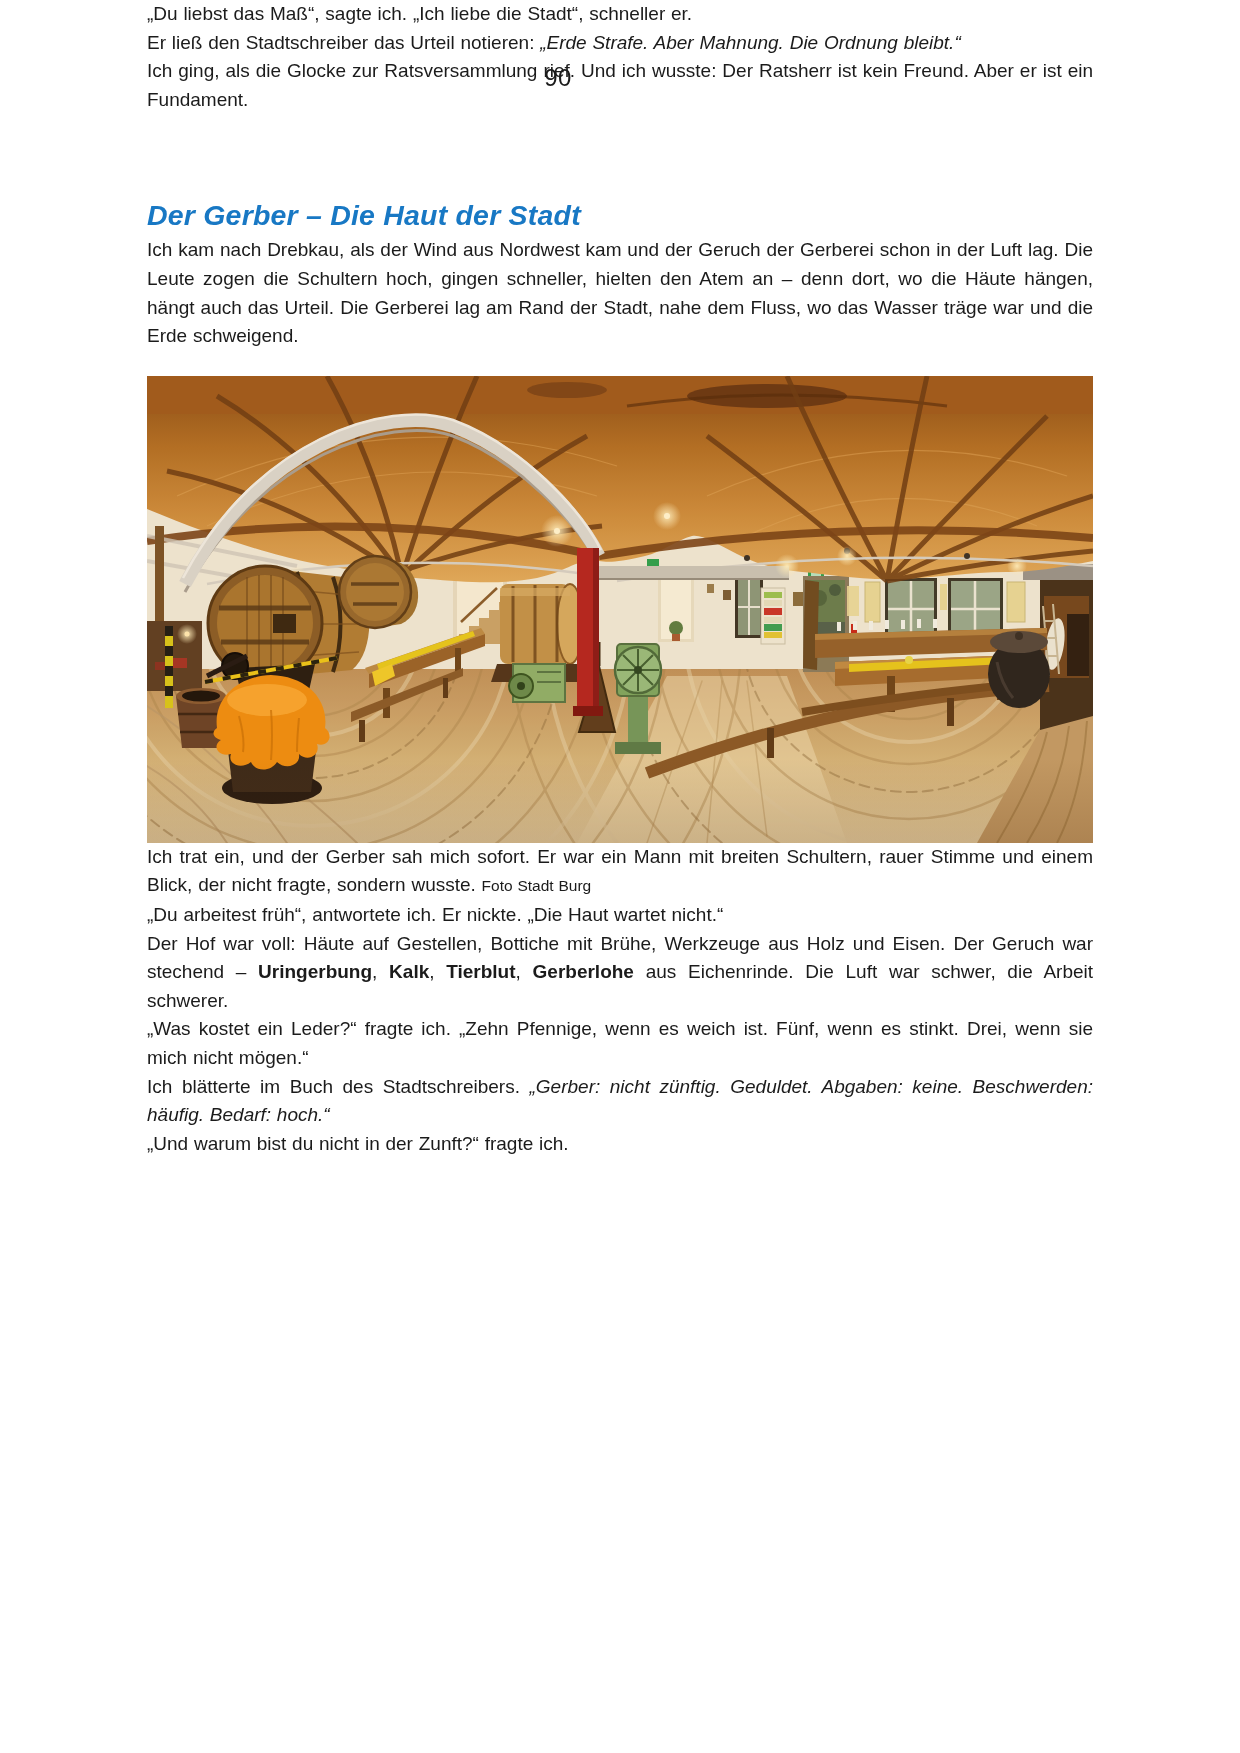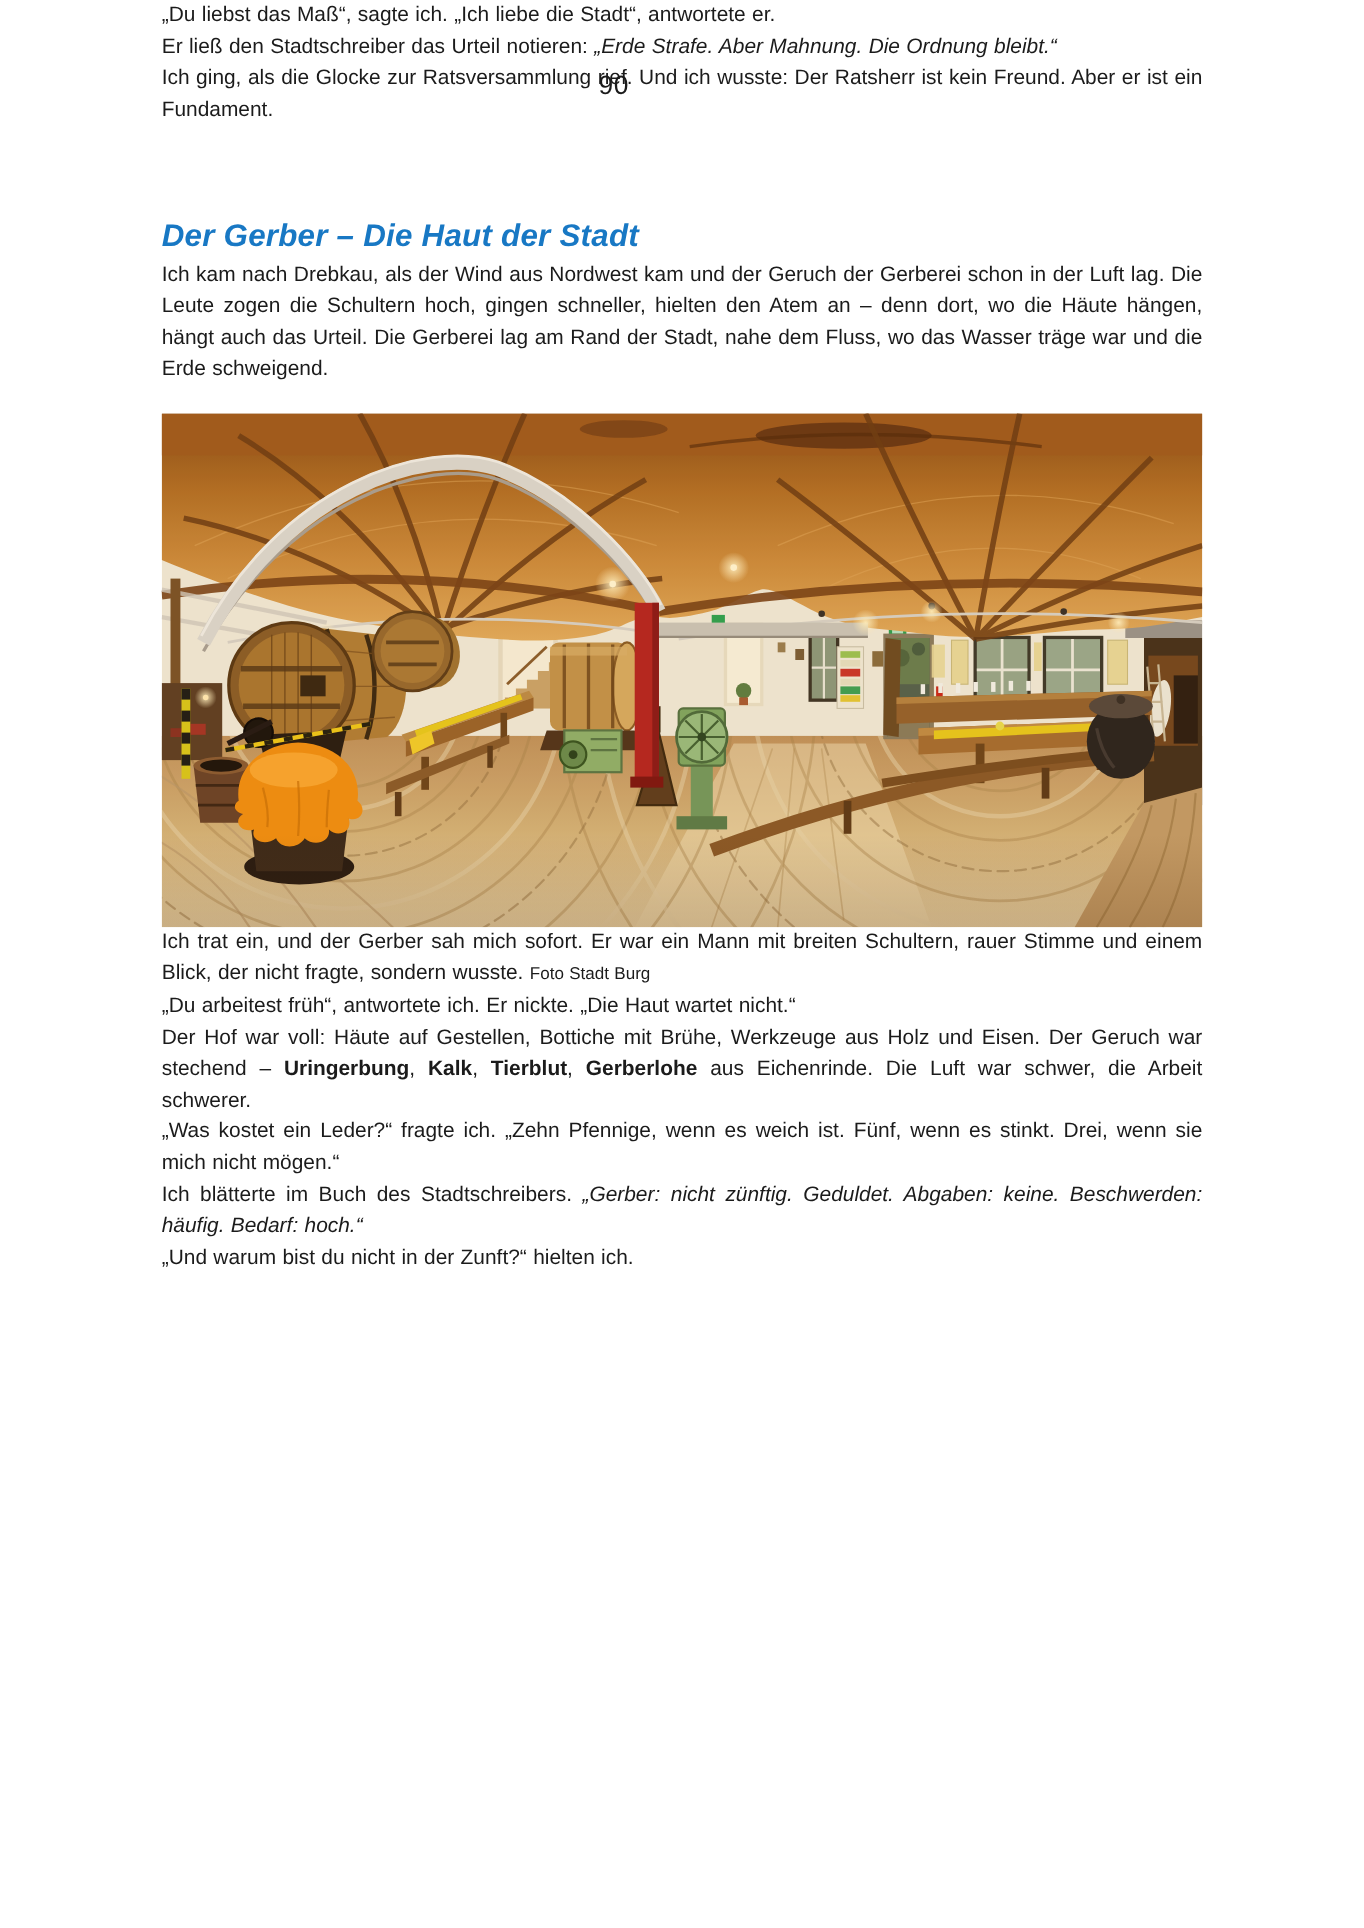--- a/index.html
+++ b/index.html
@@ -44,21 +44,21 @@
 </style>
 </head>
 <body style="color: rgb(27, 27, 27); background: rgb(255, 255, 255);">
 
 <div class="page">
 
   <div class="page-number">90</div>
 
   <div class="content">
 
-    <p class="p1 single"><span>„Du liebst das Maß“, sagte ich. „Ich liebe die Stadt“, antwortete er.</span></p>
+    <p class="p1 single"><span>„Du liebst das Maß“, sagte ich. „Ich liebe die Stadt“, schneller er.</span></p>
 
     <p class="p2"><span>Er ließ den Stadtschreiber das Urteil notieren: </span><span class="run-italic">„Erde Strafe. Aber Mahnung. Die Ordnung bleibt.“</span></p>
 
     <p class="p3"><span>Ich ging, als die Glocke zur Ratsversammlung rief. Und ich wusste: Der Ratsherr ist kein Freund. Aber er ist ein Fundament.</span></p>
 
     <h2 class="section-heading" style="color: rgb(24, 120, 196);">Der Gerber – Die Haut der Stadt</h2>
 
     <p class="p4"><span>Ich kam nach Drebkau, als der Wind aus Nordwest kam und der Geruch der Gerberei schon in der Luft lag. Die Leute zogen die Schultern hoch, gingen schneller, hielten den Atem an – denn dort, wo die Häute hängen, hängt auch das Urteil. Die Gerberei lag am Rand der Stadt, nahe dem Fluss, wo das Wasser träge war und die Erde schweigend.</span></p>
 
     <div class="photo-wrap" role="img" aria-label="360-Grad-Panoramafoto: Innenraum des Gerbereimuseums mit orangefarbener Holzgewölbedecke, großen hölzernen Gerbfässern, roter Stahlstütze, grünen Maschinen, langen Holztischen mit gelben Läufern, Ziegelboden, weißen Wänden mit Fenstern und offener Tür sowie orange gedecktem Rundtisch und Holzbottich">
@@ -360,16 +360,16 @@
 
 
     <p class="p6 single"><span>„Du arbeitest früh“, antwortete ich. Er nickte. „Die Haut wartet nicht.“</span></p>
 
     <p class="p7"><span>Der Hof war voll: Häute auf Gestellen, Bottiche mit Brühe, Werkzeuge aus Holz und Eisen. Der Geruch war stechend – </span><span class="run-bold">Uringerbung</span><span>, </span><span class="run-bold">Kalk</span><span>, </span><span class="run-bold">Tierblut</span><span>, </span><span class="run-bold">Gerberlohe</span><span> aus Eichenrinde. Die Luft war schwer, die Arbeit schwerer.</span></p>
 
     <p class="p8"><span>„Was kostet ein Leder?“ fragte ich. „Zehn Pfennige, wenn es weich ist. Fünf, wenn es stinkt. Drei, wenn sie mich nicht mögen.“</span></p>
 
     <p class="p9"><span>Ich blätterte im Buch des Stadtschreibers. </span><span class="run-italic">„Gerber: nicht zünftig. Geduldet. Abgaben: keine. Beschwerden: häufig. Bedarf: hoch.“</span></p>
 
-    <p class="p10 single"><span>„Und warum bist du nicht in der Zunft?“ hielten ich.</span></p>
+    <p class="p10 single"><span>„Und warum bist du nicht in der Zunft?“ fragte ich.</span></p>
 
   </div>
 </div>
 
 </body></html>

